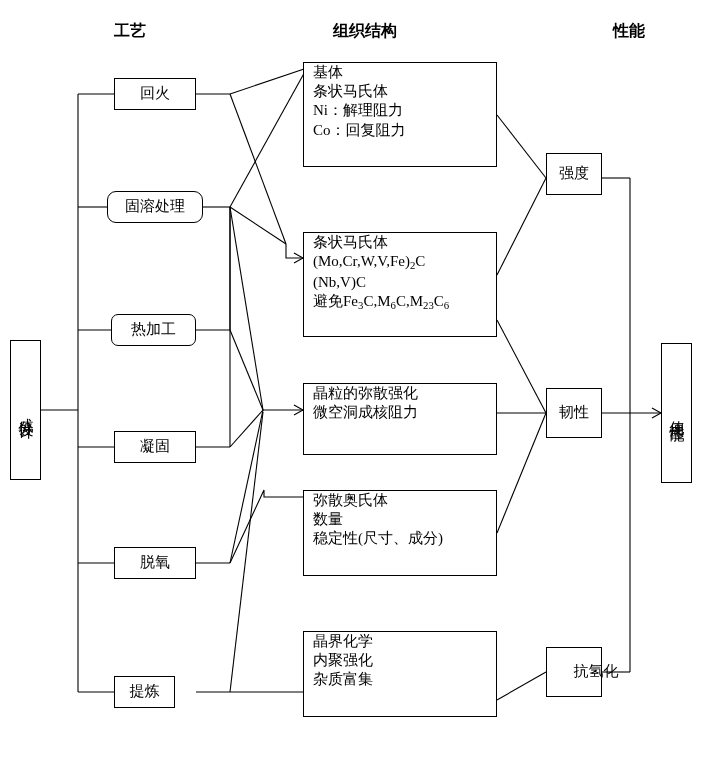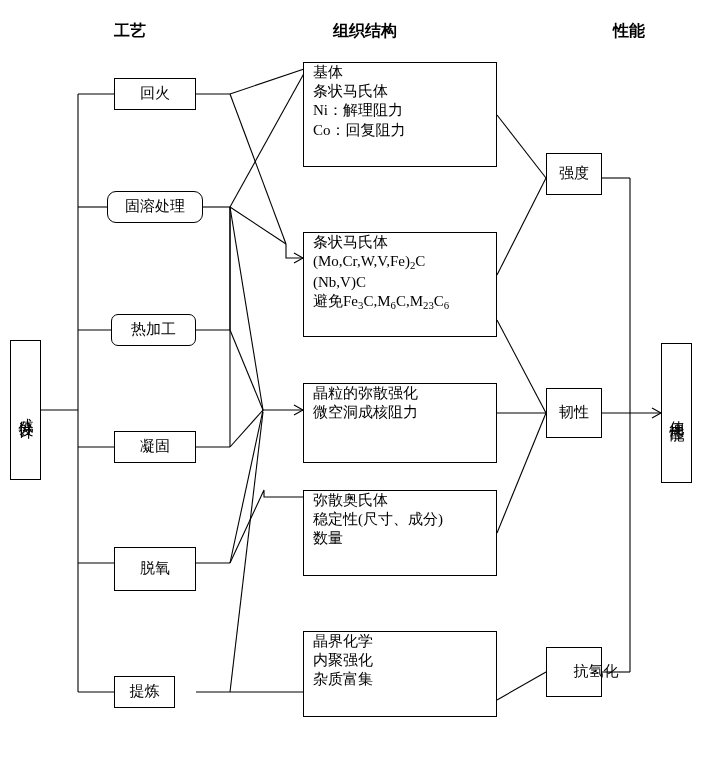--- a/index.html
+++ b/index.html
@@ -153,50 +153,50 @@
   </div>
   <div class="node center" style="left:107px; top:191px; width:96px; height:32px;border-radius:9px;">
     <span>固溶处理</span>
   </div>
   <div class="node center" style="left:111px; top:314px; width:85px; height:32px;border-radius:7px;">
     <span>热加工</span>
   </div>
   <div class="node center" style="left:114px; top:431px; width:82px; height:32px;">
     <span>凝固</span>
   </div>
-  <div class="node center" style="left:114px; top:547px; width:82px; height:44px;">
+  <div class="node center" style="left:114px; top:547px; width:82px; height:32px;">
     <span>脱氧</span>
   </div>
   <div class="node center" style="left:114px; top:676px; width:61px; height:32px;">
     <span>提炼</span>
   </div>
 
   <div class="node multi" style="left:303px; top:62px; width:194px; height:105px;">
     <span class="ln">基体</span>
     <span class="ln">条状马氏体</span>
     <span class="ln">Ni：解理阻力</span>
     <span class="ln">Co：回复阻力</span>
   </div>
 
   <div class="node multi" style="left:303px; top:232px; width:194px; height:105px;">
     <span class="ln">条状马氏体</span>
     <span class="ln">(Mo,Cr,W,V,Fe)<sub>2</sub>C</span>
     <span class="ln">(Nb,V)C</span>
     <span class="ln">避免Fe<sub>3</sub>C,M<sub>6</sub>C,M<sub>23</sub>C<sub>6</sub></span>
   </div>
 
-  <div class="node multi" style="left:303px; top:383px; width:194px; height:80px;">
+  <div class="node multi" style="left:303px; top:383px; width:194px; height:72px;">
     <span class="ln">晶粒的弥散强化</span>
     <span class="ln">微空洞成核阻力</span>
   </div>
 
   <div class="node multi" style="left:303px; top:490px; width:194px; height:86px;">
     <span class="ln">弥散奥氏体</span>
+    <span class="ln">数量</span>
     <span class="ln">稳定性(尺寸、成分)</span>
-    <span class="ln">数量</span>
   </div>
 
   <div class="node multi" style="left:303px; top:631px; width:194px; height:86px;">
     <span class="ln">晶界化学</span>
     <span class="ln">内聚强化</span>
     <span class="ln">杂质富集</span>
   </div>
 
   <div class="node center" style="left:546px; top:153px; width:56px; height:42px;">
     <span>强度</span>

